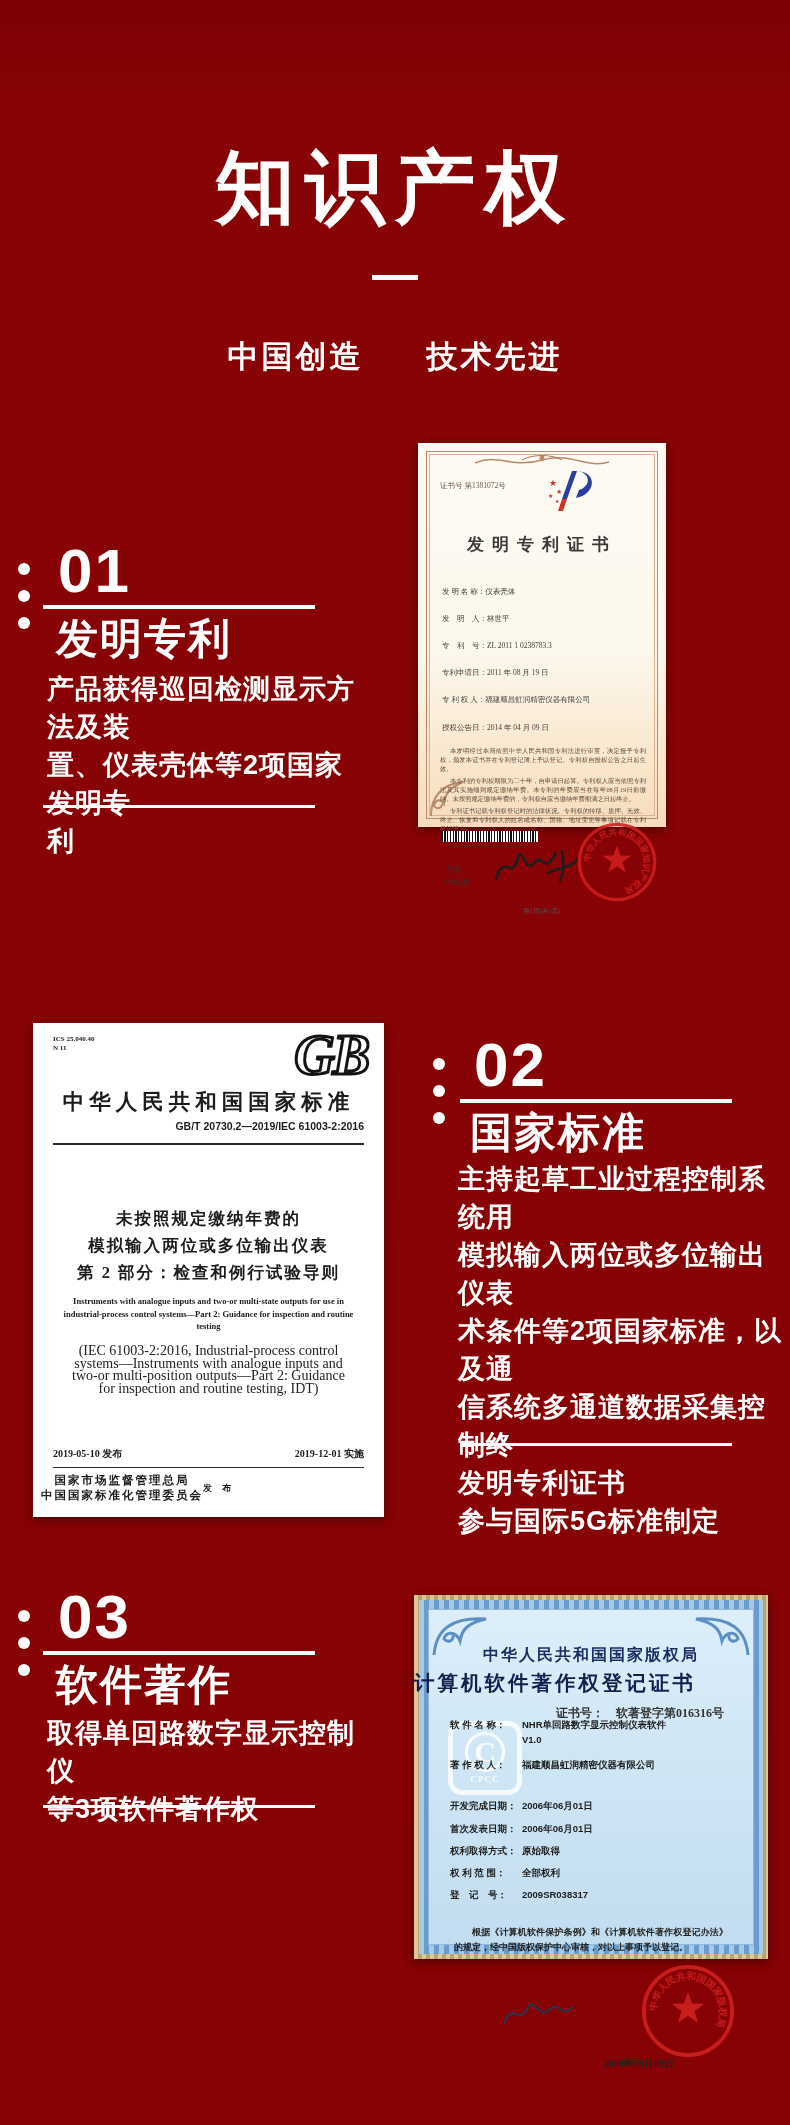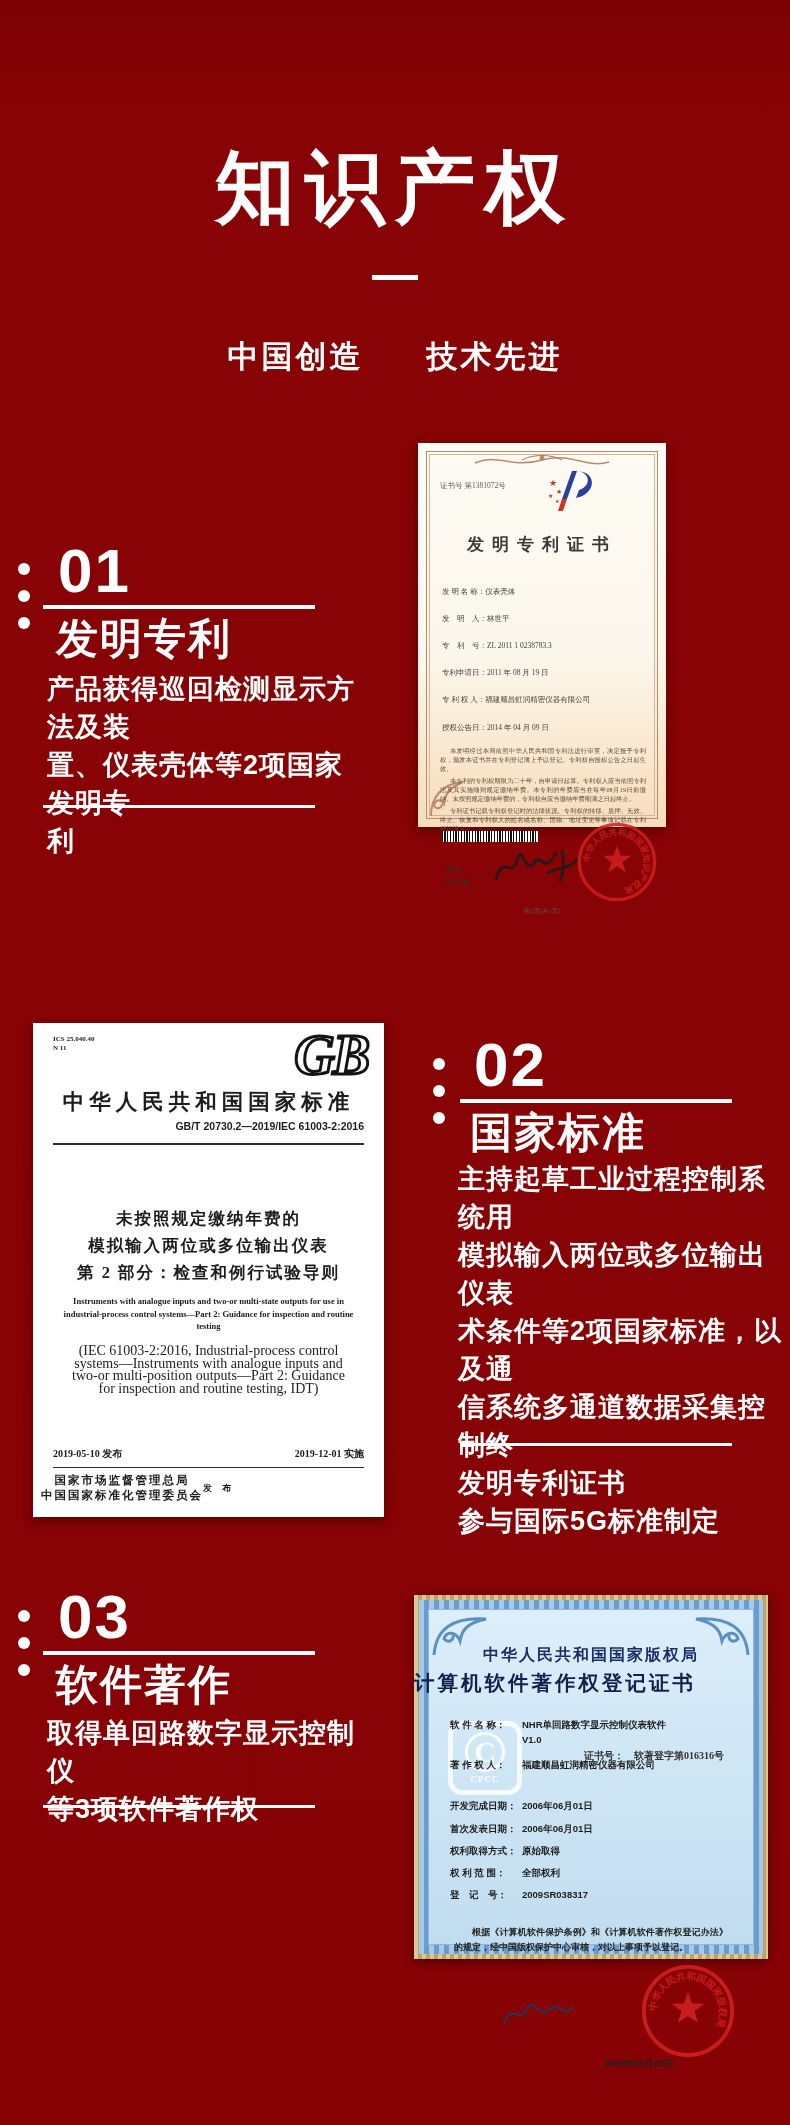--- a/index.html
+++ b/index.html
@@ -85,21 +85,21 @@
            box-shadow:0 3px 10px rgba(0,0,0,.4);
            font-family:"Liberation Serif","DejaVu Serif",serif;}
   .sw-band{position:absolute;inset:5px;background:repeating-linear-gradient(90deg,#a5c9e8 0 5px,#6b9dcc 5px 10px);}
   .sw-field{position:absolute;inset:14px;background:linear-gradient(180deg,#ddeefa 0%,#cfe6f5 45%,#c2ddf0 100%);
             border:1px solid #8fb8dc;}
   .sw-corner{position:absolute;opacity:.9;}
   .sw-authority{position:absolute;top:50px;left:0;width:100%;text-align:center;
                 font-size:16px;font-weight:bold;color:#1b2d66;letter-spacing:2px;}
   .sw-title{position:absolute;top:74px;left:0;width:100%;text-align:left;
             font-size:20.5px;font-weight:bold;color:#141f4d;letter-spacing:3px;}
-  .sw-certno{position:absolute;top:110px;right:44px;font-size:10px;font-weight:bold;color:#333;margin-top:44px;}
+  .sw-certno{position:absolute;top:110px;right:44px;font-size:12px;font-weight:bold;color:#333;}
   .cpcc{position:absolute;top:126px;left:34px;width:64px;height:64px;border:5px solid rgba(255,255,255,.8);
         border-radius:14px;display:flex;flex-direction:column;align-items:center;justify-content:center;
         color:rgba(255,255,255,.85);font-weight:bold;}
   .cpcc .c{font-size:30px;line-height:1;border:3px solid rgba(255,255,255,.85);border-radius:50%;
            width:34px;height:34px;display:flex;align-items:center;justify-content:center;}
   .cpcc .t{font-size:9px;letter-spacing:1px;margin-top:2px;}
   .sw-row{position:absolute;left:36px;right:20px;font-size:9.5px;font-weight:bold;color:#1c1c1c;
           font-family:"Liberation Sans","DejaVu Sans",sans-serif;display:flex;}
   .sw-label{display:inline-block;width:72px;flex:none;}
   .sw-version{position:absolute;left:108px;font-size:9.5px;font-weight:bold;color:#1c1c1c;

